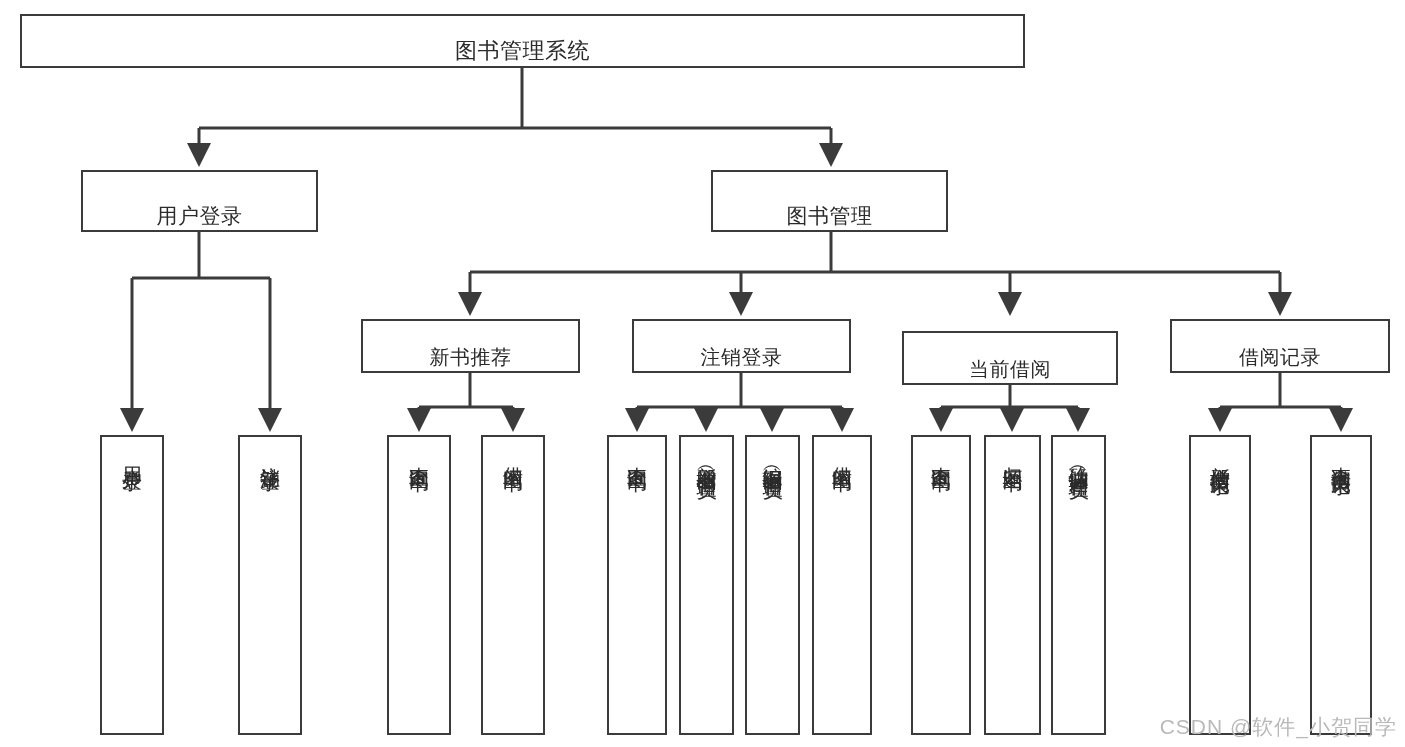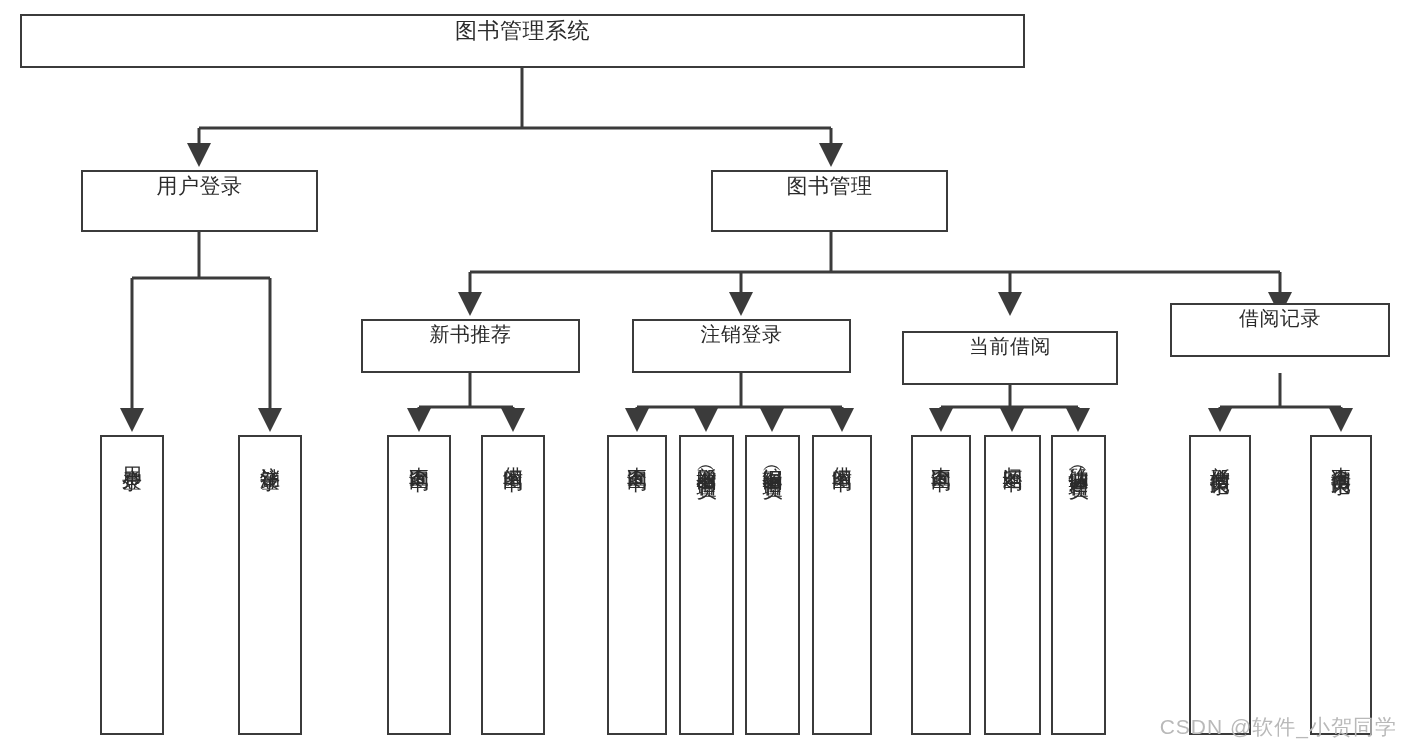--- a/index.html
+++ b/index.html
@@ -25,21 +25,21 @@
     width: 1405px;
     height: 747px;
     pointer-events: none;
   }
   .node {
     position: absolute;
     box-sizing: border-box;
     border: 2px solid #3b3b3b;
     background: #ffffff;
     display: flex;
-    align-items: flex-start;
+    align-items: flex-end;
     justify-content: center;
     color: #2b2b2b;
     letter-spacing: 0.5px;
   }
   .node.root {
     font-size: 22px;
   }
   .node.lvl2 {
     font-size: 21px;
   }
@@ -137,21 +137,21 @@
 
   <div class="node lvl2" id="n-l2-1" style="left: 711px; top: 170px; width: 237px; height: 62px;">
     <span>图书管理</span>
   </div>
   <div class="node lvl3" id="n-l3-1" style="left: 632px; top: 319px; width: 219px; height: 54px;">
     <span>注销登录</span>
   </div>
   <div class="node lvl3" id="n-l3-2" style="left: 902px; top: 319px; width: 216px; height: 54px; margin-top: 12px;">
     <span>当前借阅</span>
   </div>
-  <div class="node lvl3" id="n-l3-3" style="left: 1170px; top: 303px; width: 220px; height: 54px;">
+  <div class="node lvl3" id="n-l3-3" style="left: 1170px; top: 319px; width: 220px; height: 54px;">
     <span>借阅记录</span>
   </div>
 
   <div class="node leaf" id="n-leaf-0" style="left: 100px; top: 435px; width: 64px; height: 300px;">
     <span class="vtext">用户登录</span>
   </div>
   <div class="node leaf" id="n-leaf-1" style="left: 238px; top: 435px; width: 64px; height: 300px;">
     <span class="vtext">注销登录</span>
   </div>
   <div class="node leaf" id="n-leaf-2" style="left: 387px; top: 435px; width: 64px; height: 300px;">

